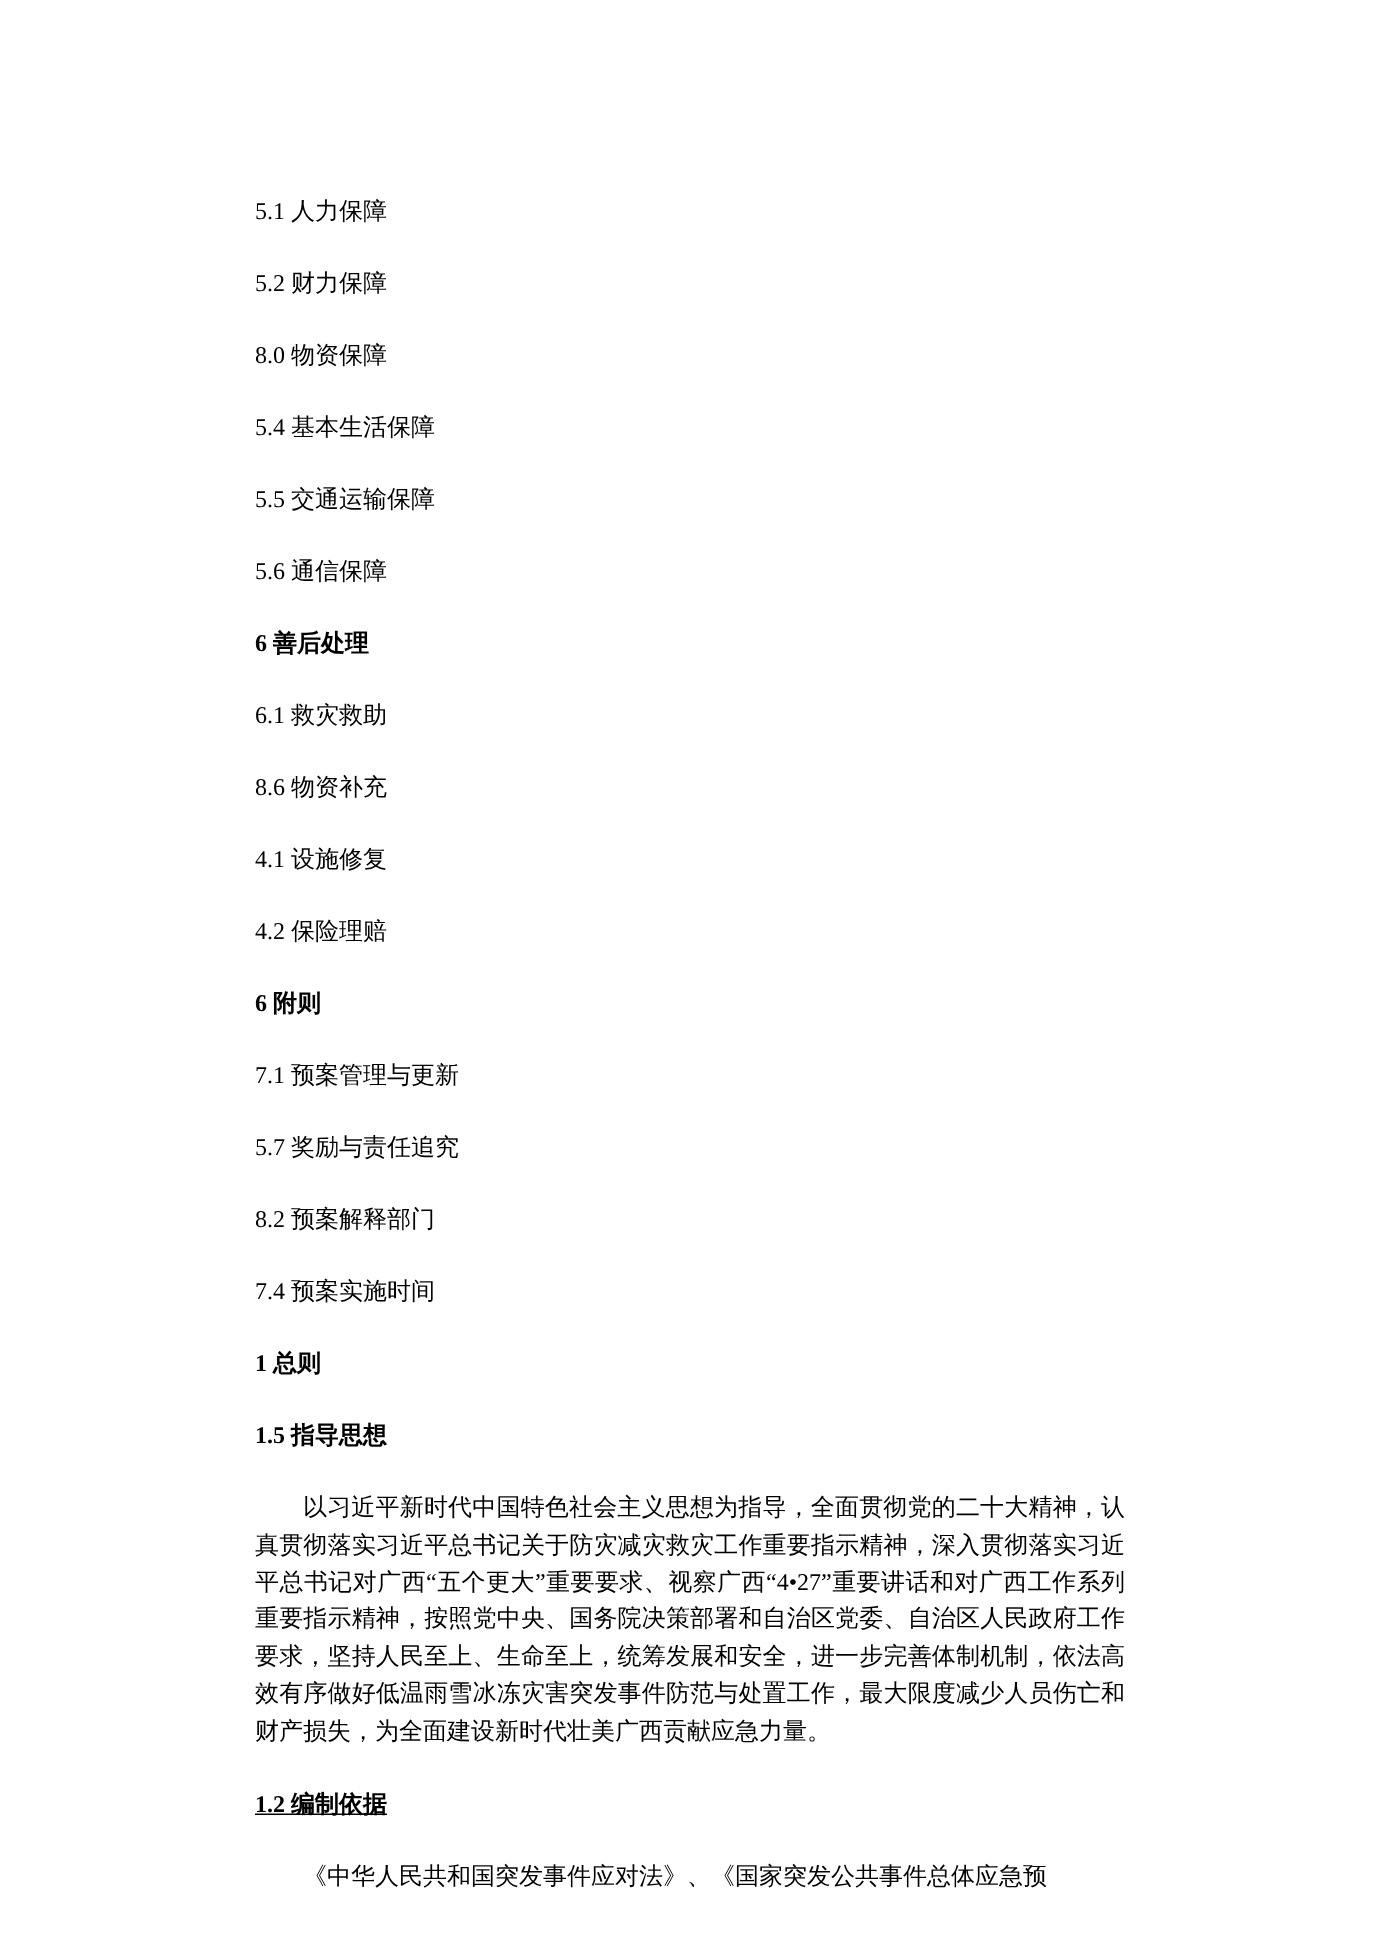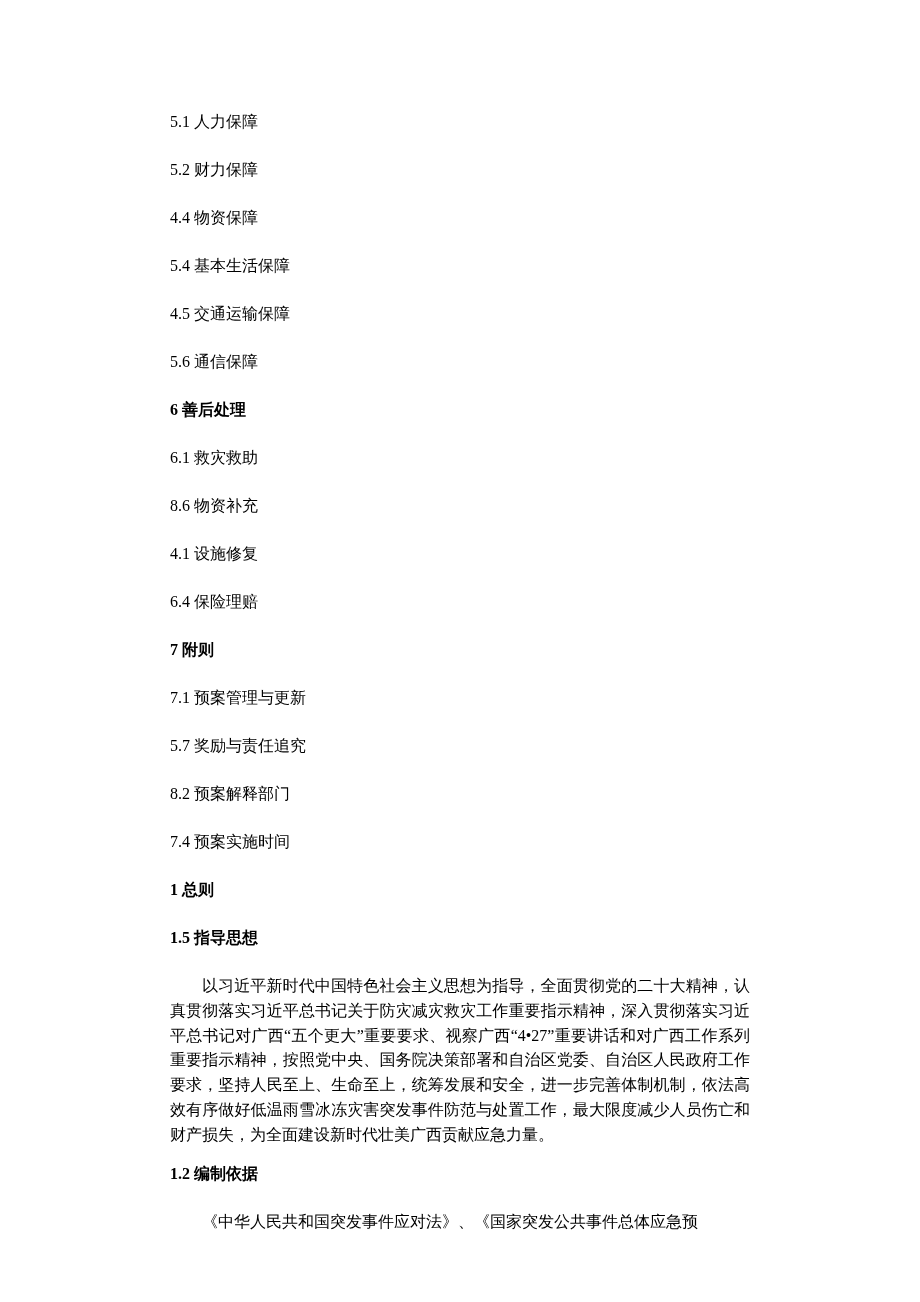--- a/index.html
+++ b/index.html
@@ -13,48 +13,49 @@
       width: 920px;
       min-height: 1302px;
       padding: 110px 170px 60px 170px;
       color: #000000;
       font-size: 16px;
       line-height: 1.5;
     }
     .toc-item {
       margin-bottom: 24px;
       text-indent: 0;
+      margin-top: 20px;
     }
     .bold {
       font-weight: bold;
     }
     .body-text {
       text-indent: 2em;
       text-align: justify;
       line-height: 1.55;
       margin-top: 20px;
     }
   </style>
 </head>
 <body>
 
 <div class="toc-item"><span>5.1 人力保障</span></div>
 <div class="toc-item"><span>5.2 财力保障</span></div>
-<div class="toc-item"><span>4.4 物资保障</span></div>
+<div class="toc-item"><span>8.0 物资保障</span></div>
 <div class="toc-item"><span>5.4 基本生活保障</span></div>
-<div class="toc-item"><span>4.5 交通运输保障</span></div>
+<div class="toc-item"><span>5.5 交通运输保障</span></div>
 <div class="toc-item"><span>5.6 通信保障</span></div>
 <div class="toc-item bold"><span>6 善后处理</span></div>
 <div class="toc-item"><span>6.1 救灾救助</span></div>
 <div class="toc-item"><span>8.6 物资补充</span></div>
 <div class="toc-item"><span>4.1 设施修复</span></div>
-<div class="toc-item"><span>6.4 保险理赔</span></div>
-<div class="toc-item bold"><span>7 附则</span></div>
+<div class="toc-item"><span>4.2 保险理赔</span></div>
+<div class="toc-item bold"><span>6 附则</span></div>
 <div class="toc-item"><span>7.1 预案管理与更新</span></div>
 <div class="toc-item"><span>5.7 奖励与责任追究</span></div>
 <div class="toc-item"><span>8.2 预案解释部门</span></div>
 <div class="toc-item"><span>7.4 预案实施时间</span></div>
 
 <div class="toc-item bold"><span>1 总则</span></div>
 <div class="toc-item bold"><span>1.5 指导思想</span></div>
 <div class="body-text"><span>以习近平新时代中国特色社会主义思想为指导，全面贯彻党的二十大精神，认真贯彻落实习近平总书记关于防灾减灾救灾工作重要指示精神，深入贯彻落实习近平总书记对广西“五个更大”重要要求、视察广西“4•27”重要讲话和对广西工作系列重要指示精神，按照党中央、国务院决策部署和自治区党委、自治区人民政府工作要求，坚持人民至上、生命至上，统筹发展和安全，进一步完善体制机制，依法高效有序做好低温雨雪冰冻灾害突发事件防范与处置工作，最大限度减少人员伤亡和财产损失，为全面建设新时代壮美广西贡献应急力量。</span></div>
-<div class="toc-item bold" style="margin-top:14px;"><span>1.2 编制依据</span></div>
+<div class="toc-item bold" style="margin-top:24px;text-decoration:underline;"><span>1.2 编制依据</span></div>
 <div class="body-text"><span>《中华人民共和国突发事件应对法》、《国家突发公共事件总体应急预</span></div>
 
 </body></html>

